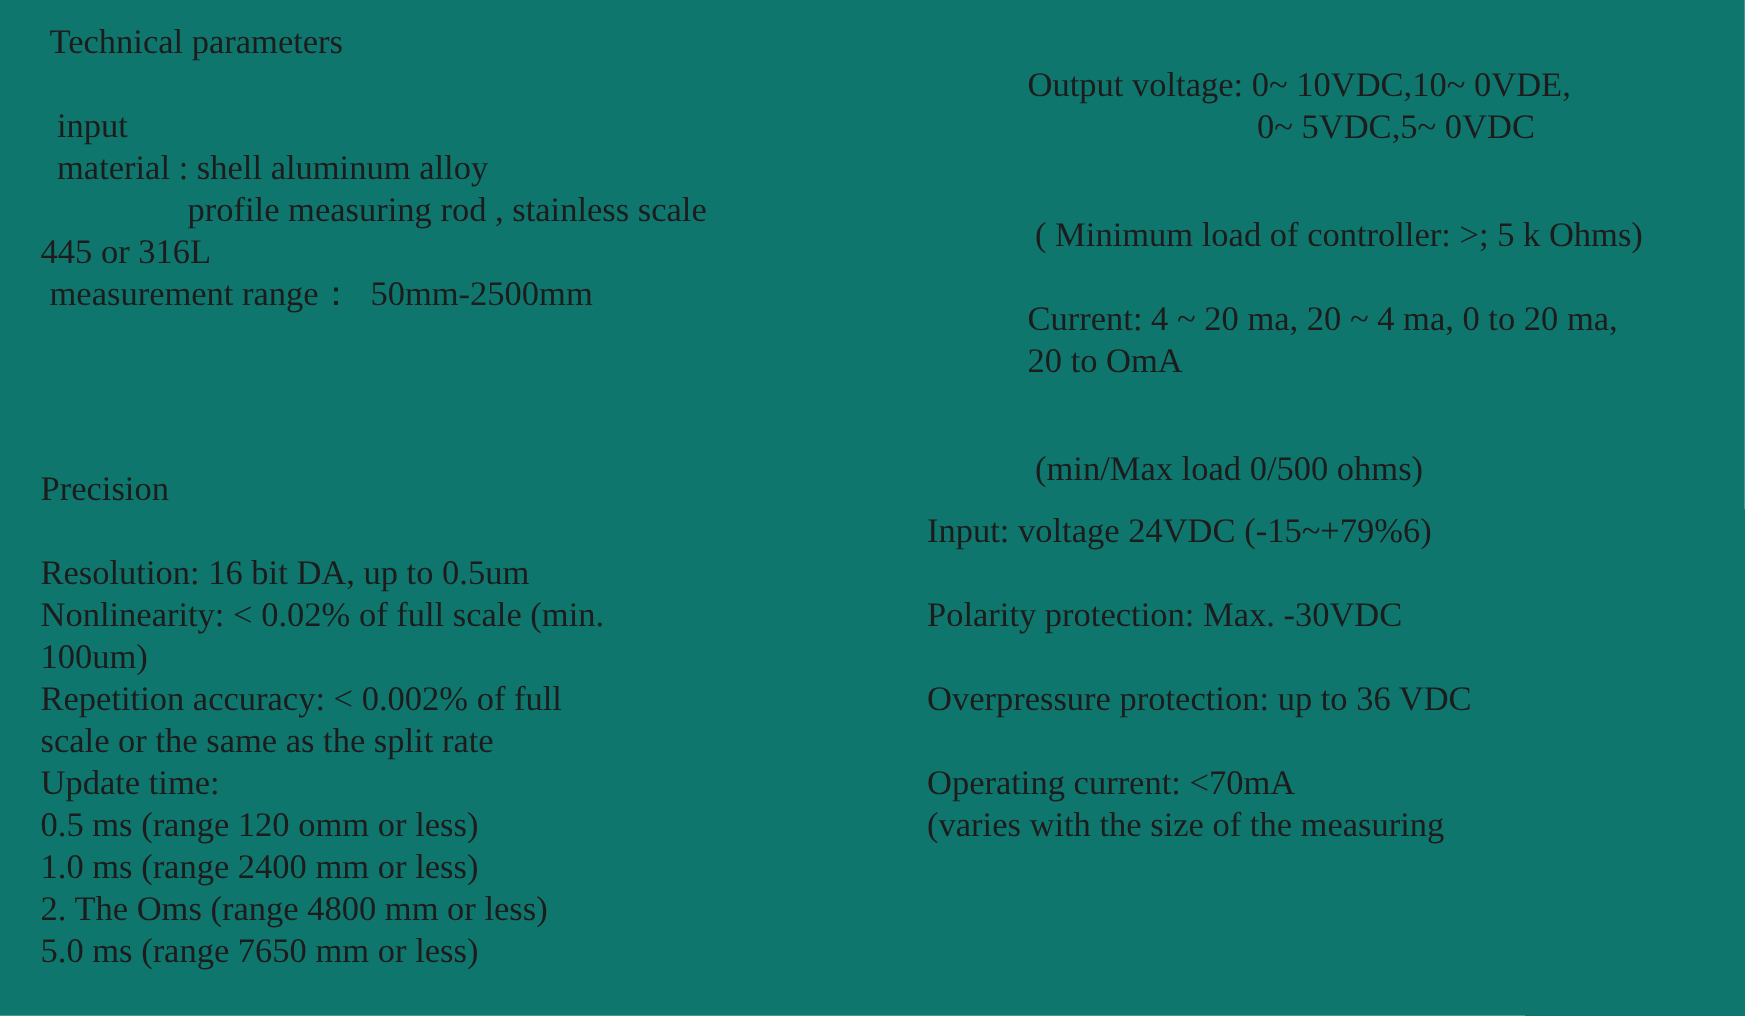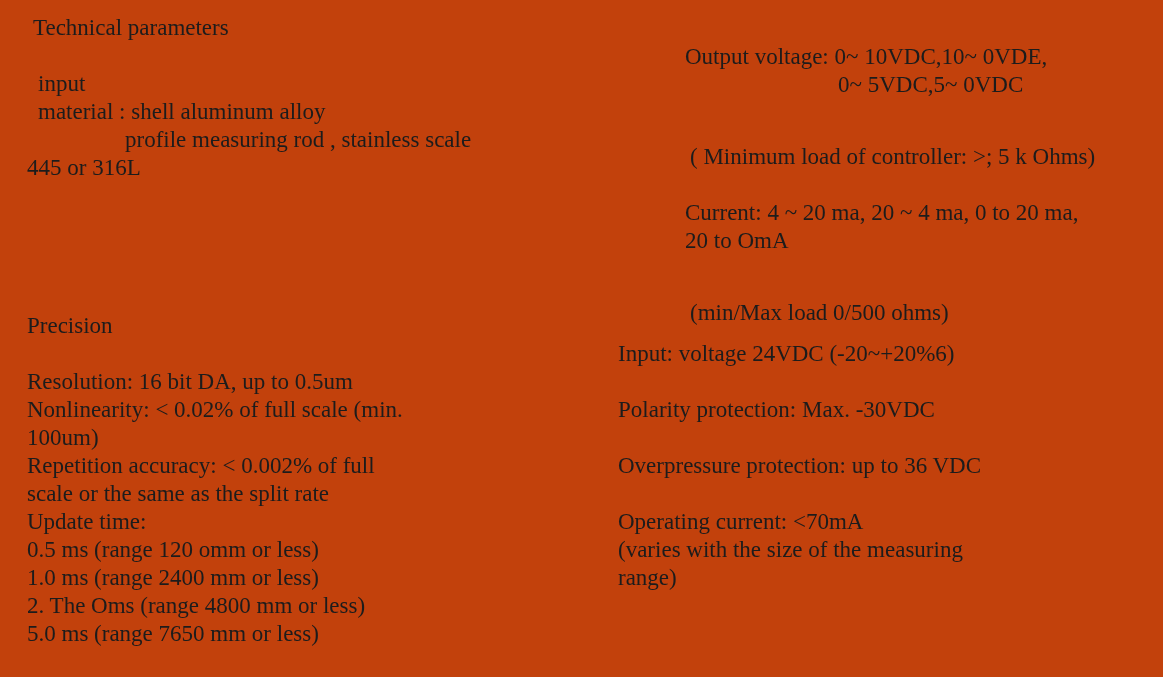--- a/index.html
+++ b/index.html
@@ -3,21 +3,21 @@
 <meta charset="utf-8">
 <style>
   html, body {
     margin: 0;
     padding: 0;
   }
   .page {
     position: relative;
     width: 1163px;
     height: 677px;
-    background: #c2410c;
+    background: #0f766e;
     overflow: hidden;
     font-family: "Liberation Serif", "DejaVu Serif", serif;
     font-size: 23px;
     color: #1c1c1c;
   }
   .textblock {
     position: absolute;
   }
   .line {
     height: 28px;
@@ -36,20 +36,21 @@
 
 <div class="page">
 
   <div class="textblock" style="left:27px; top:14px;">
     <div class="line ind-6">Technical parameters</div>
     <div class="line"></div>
     <div class="line ind-11">input</div>
     <div class="line ind-11">material : shell aluminum alloy</div>
     <div class="line ind-98">profile measuring rod , stainless scale</div>
     <div class="line">445 or 316L</div>
+    <div class="line ind-6">measurement range：  50mm-2500mm</div>
   </div>
 
   <div class="textblock" style="left:685px; top:43px;">
     <div class="line">Output voltage: 0~ 10VDC,10~ 0VDE,</div>
     <div class="line ind-153">0~ 5VDC,5~ 0VDC</div>
     <div class="line ind-5">( Minimum load of controller: &gt;; 5 k Ohms)</div>
     <div class="line"></div>
     <div class="line">Current: 4 ~ 20 ma, 20 ~ 4 ma, 0 to 20 ma,</div>
     <div class="line">20 to OmA</div>
     <div class="line ind-5">(min/Max load 0/500 ohms)</div>
@@ -64,24 +65,23 @@
     <div class="line">Repetition accuracy: &lt; 0.002% of full</div>
     <div class="line">scale or the same as the split rate</div>
     <div class="line">Update time:</div>
     <div class="line">0.5 ms (range 120 omm or less)</div>
     <div class="line">1.0 ms (range 2400 mm or less)</div>
     <div class="line">2. The Oms (range 4800 mm or less)</div>
     <div class="line">5.0 ms (range 7650 mm or less)</div>
   </div>
 
   <div class="textblock" style="left:618px; top:340px;">
-    <div class="line">Input: voltage 24VDC (-20~+20%6)</div>
+    <div class="line">Input: voltage 24VDC (-15~+79%6)</div>
     <div class="line"></div>
     <div class="line">Polarity protection: Max. -30VDC</div>
     <div class="line"></div>
     <div class="line">Overpressure protection: up to 36 VDC</div>
     <div class="line"></div>
     <div class="line">Operating current: &lt;70mA</div>
     <div class="line">(varies with the size of the measuring</div>
-    <div class="line">range)</div>
   </div>
 
 </div>
 
 </body></html>

